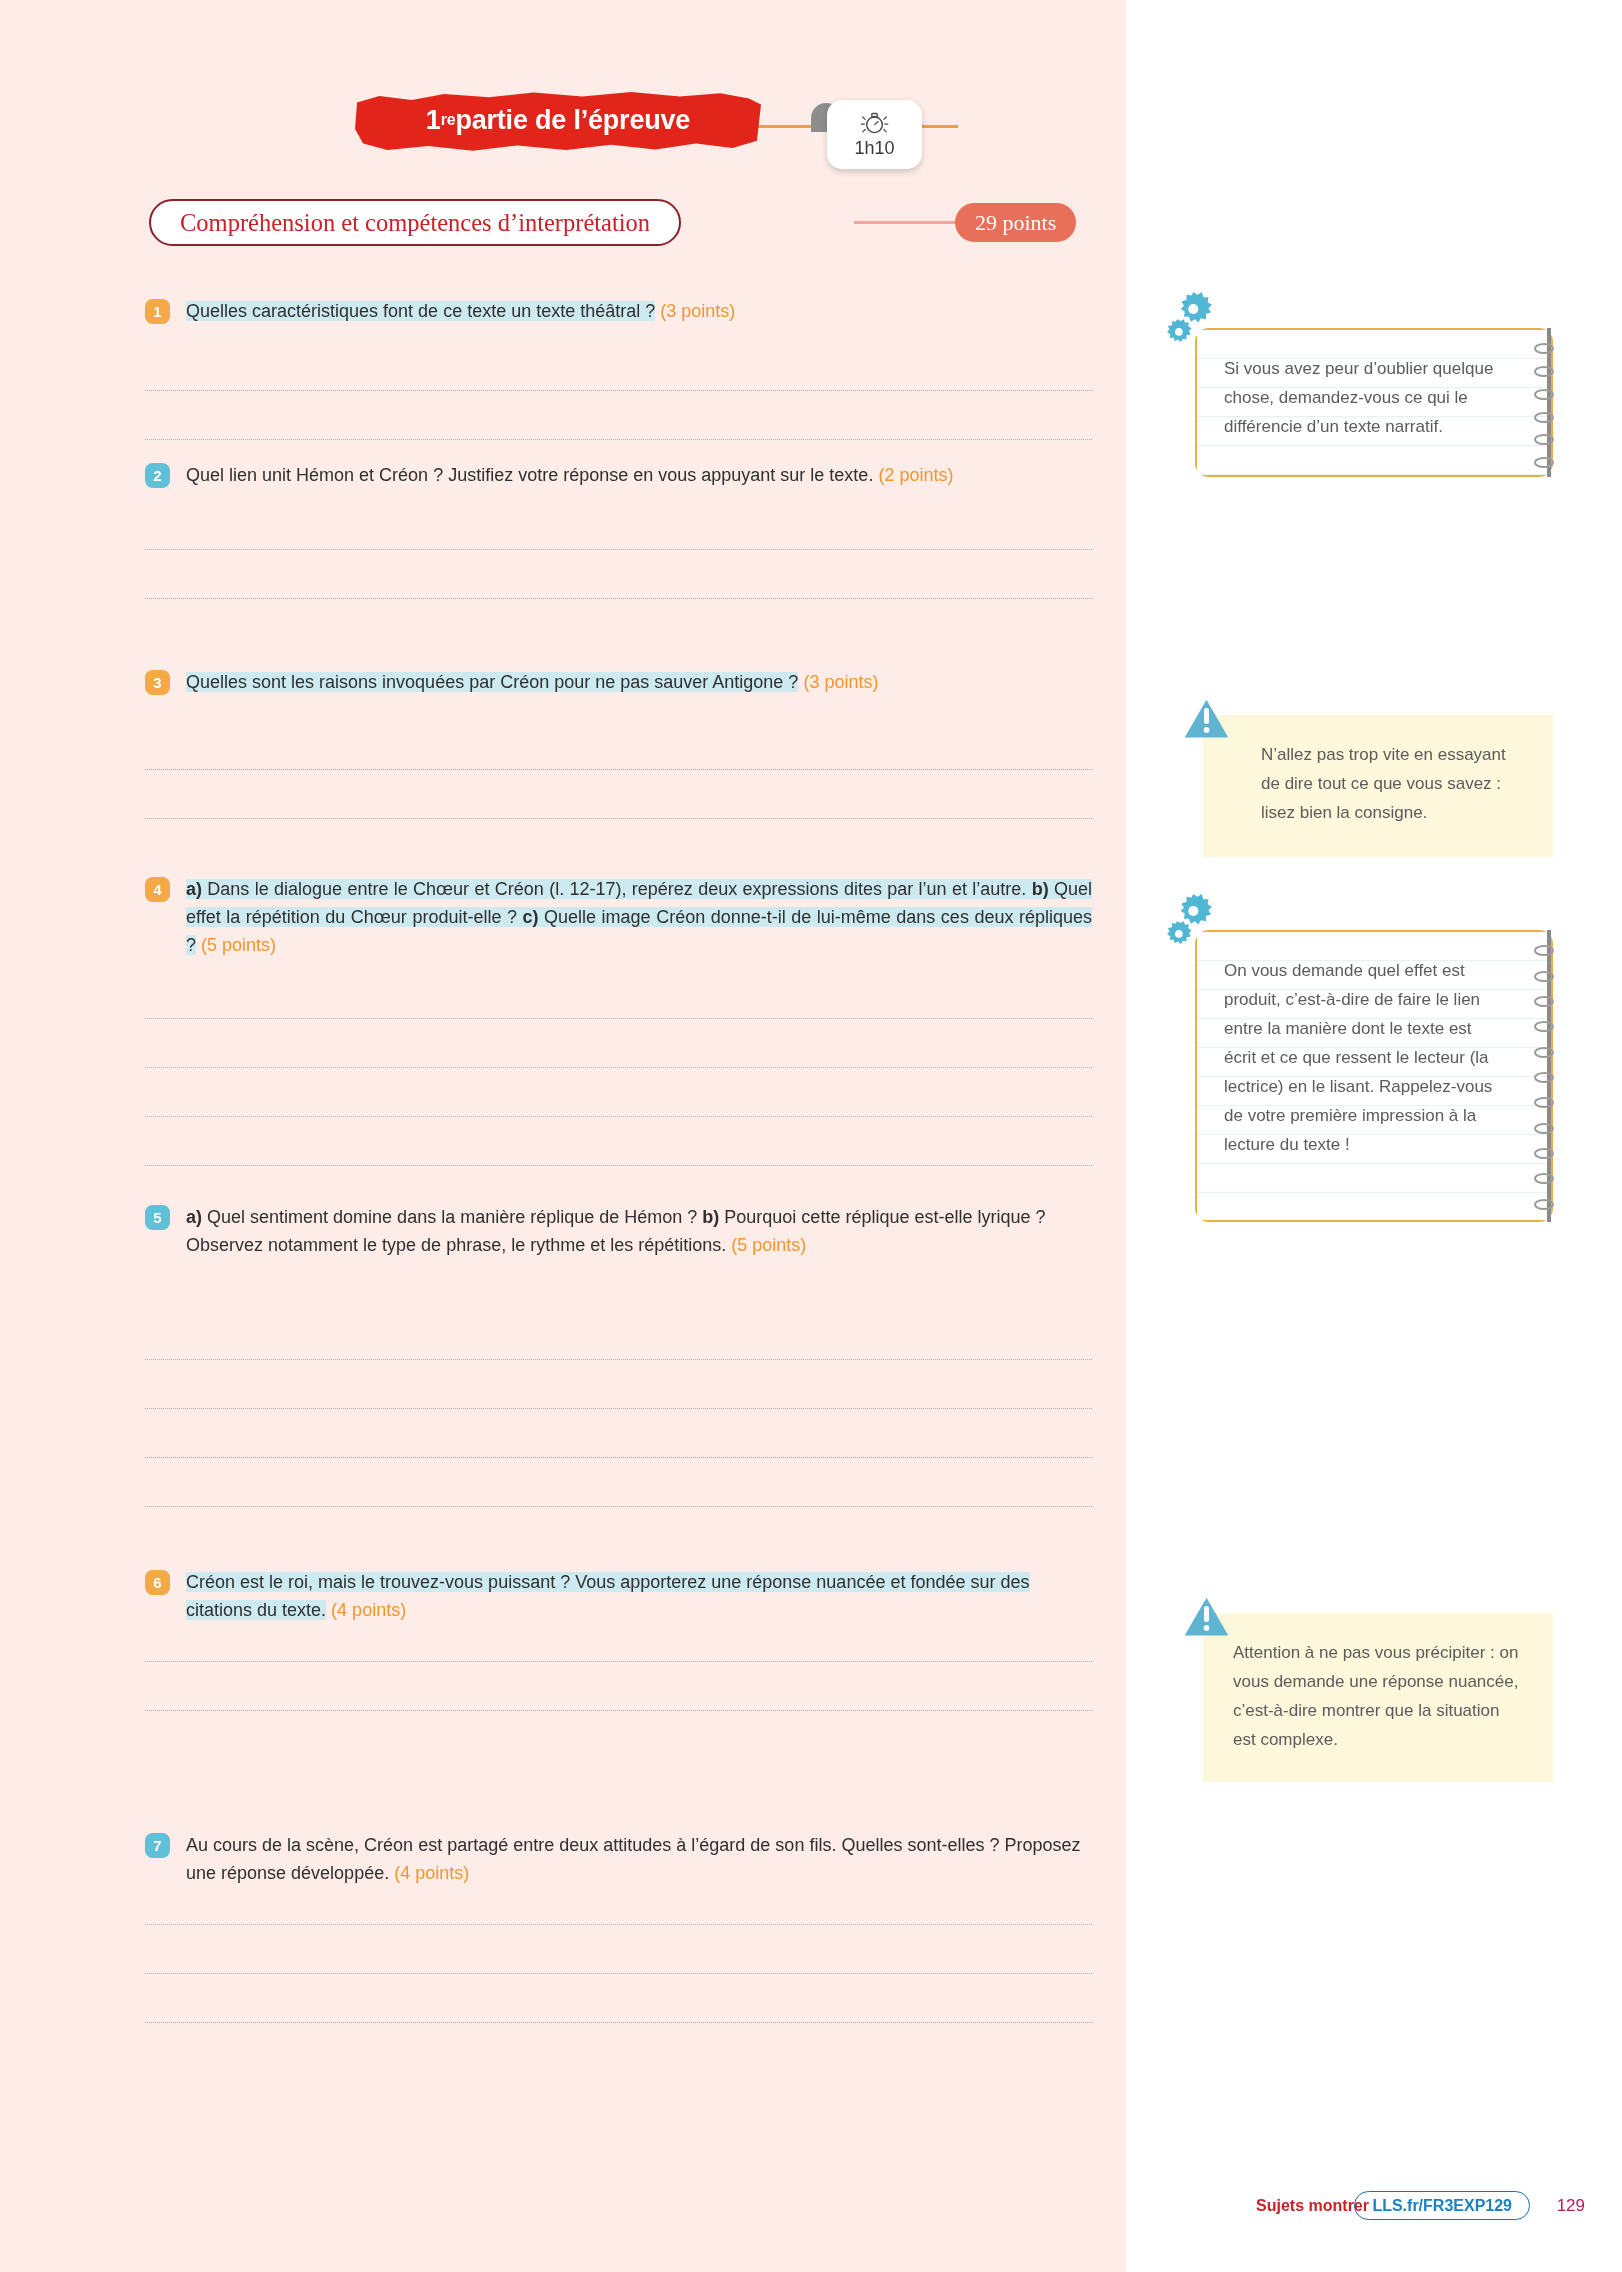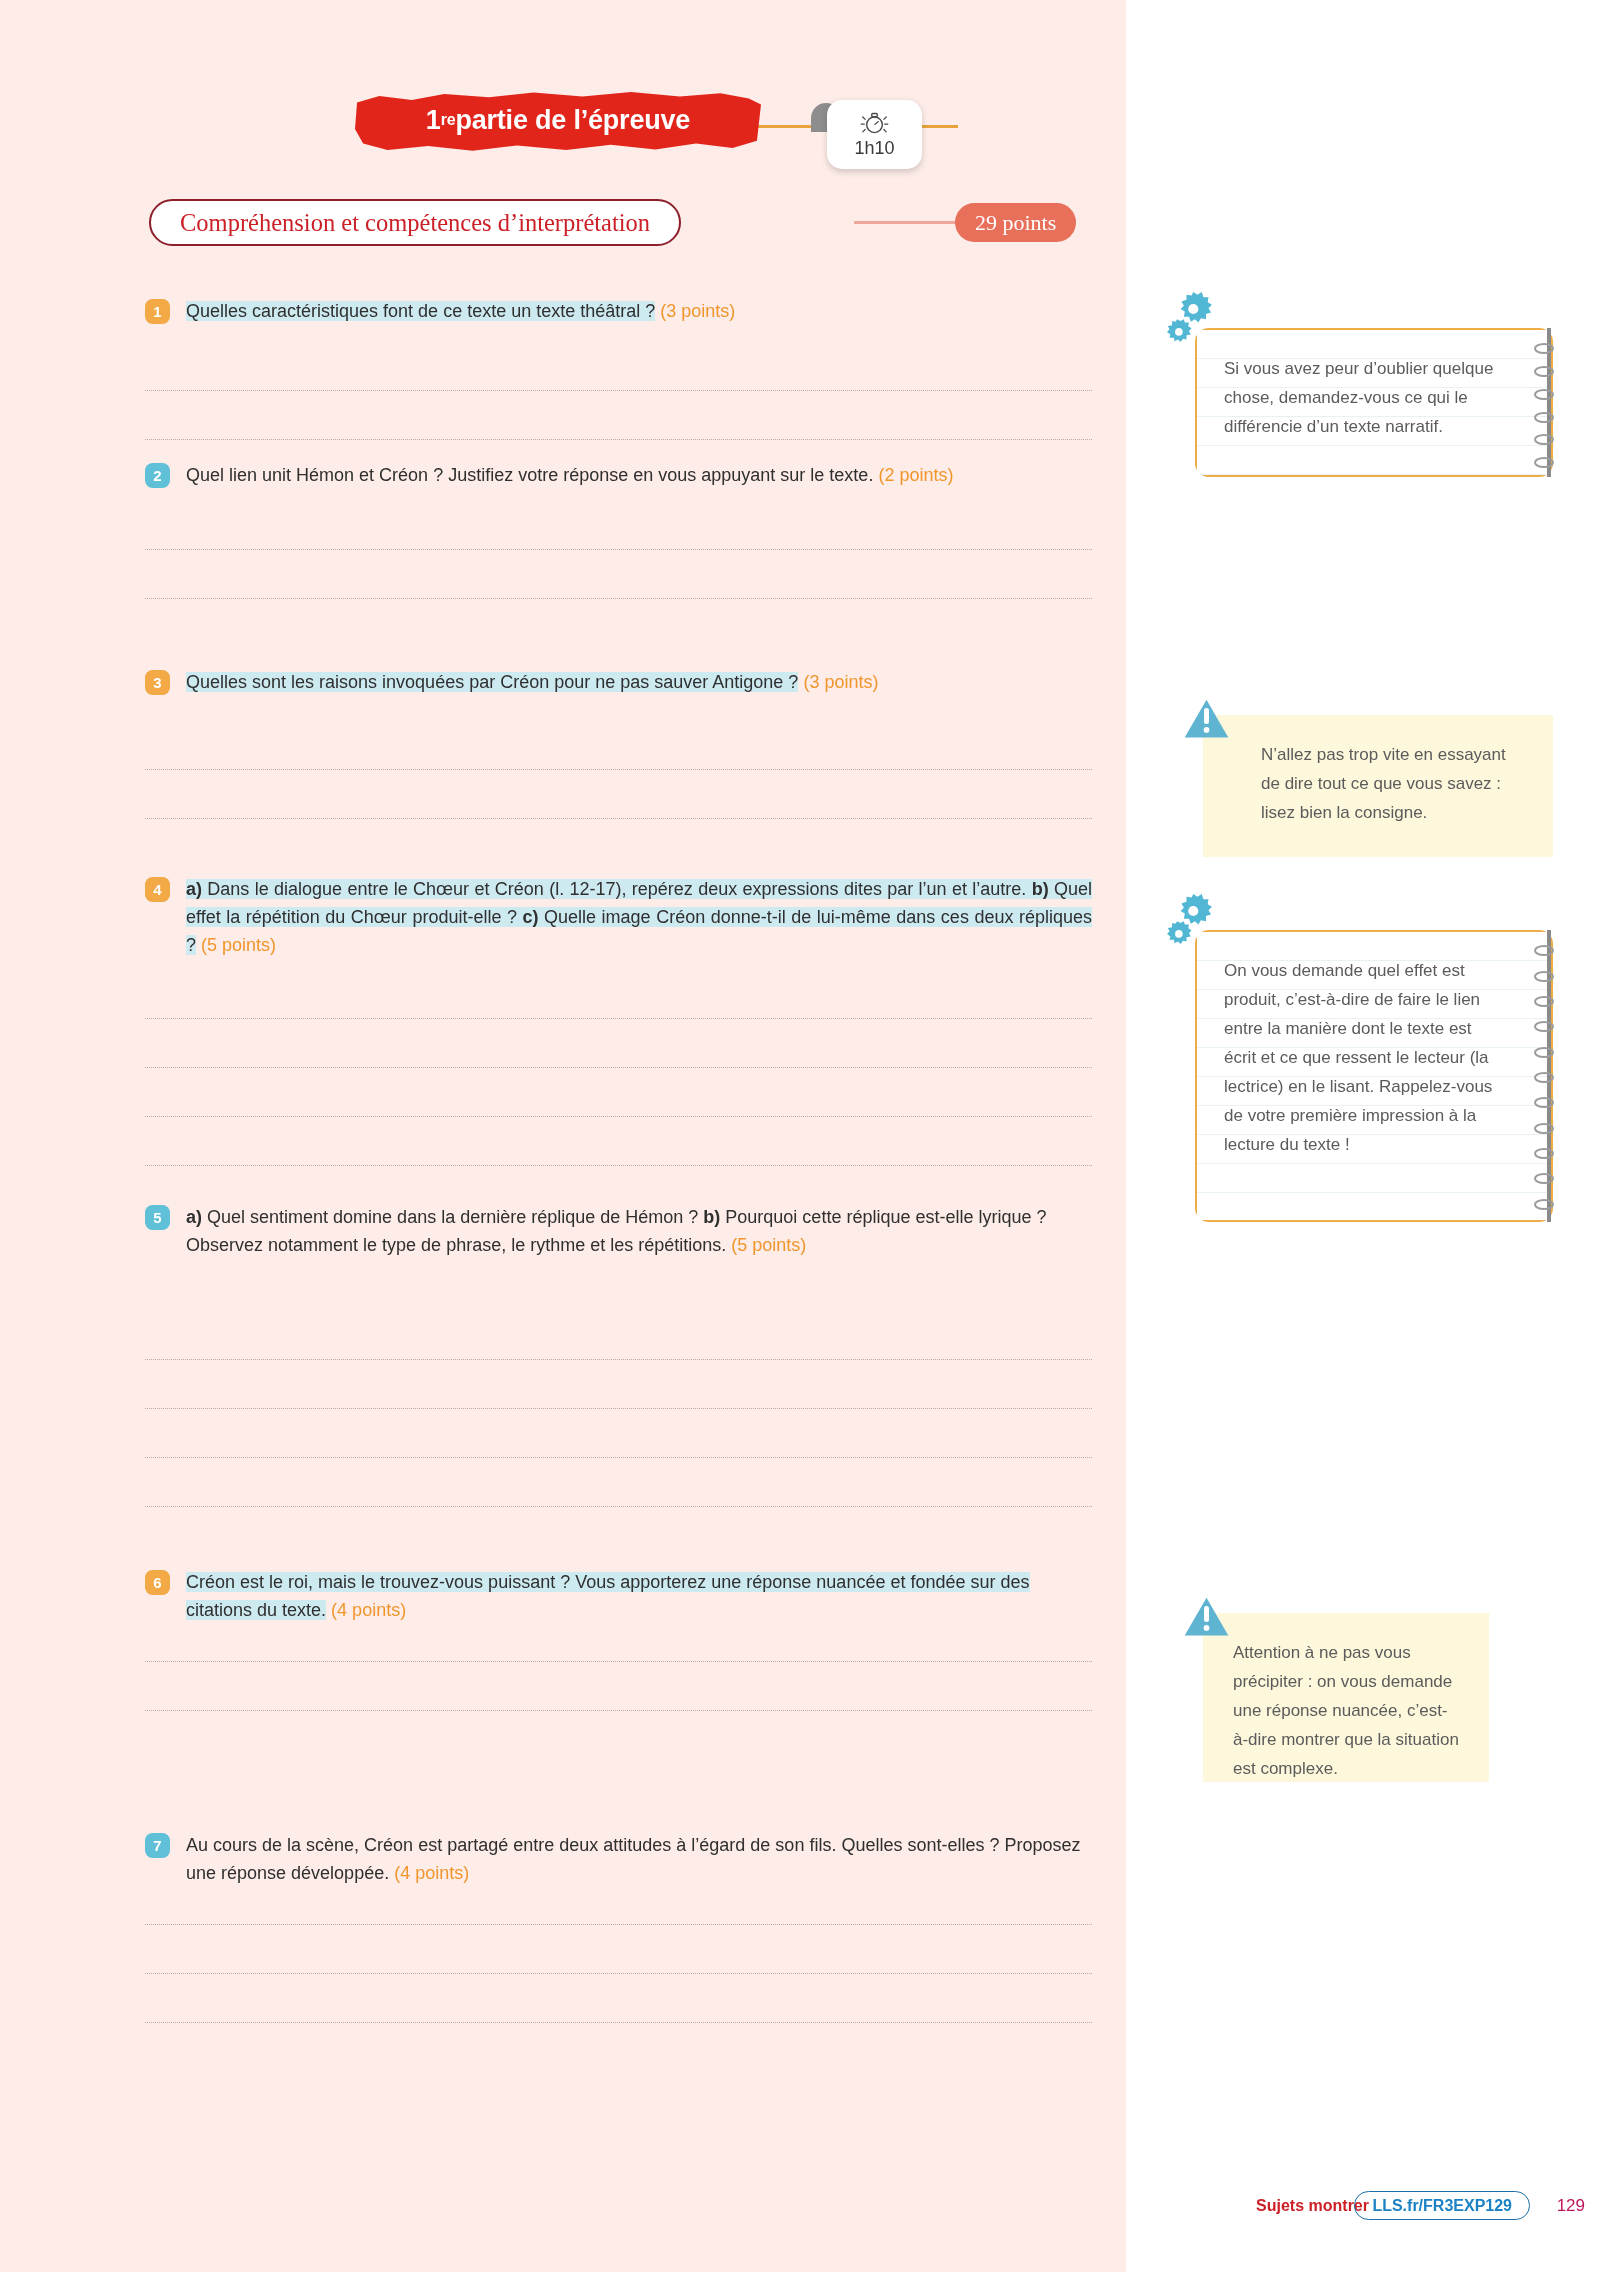--- a/index.html
+++ b/index.html
@@ -344,21 +344,21 @@
       <div class="q-block" style="top: 875px;">
         <div class="q-badge orange">4</div>
         <div class="q-text justify"><span class="hl"><b>a)</b><span> Dans le dialogue entre le Chœur et Créon (l. 12-17), repérez deux expressions dites par l’un et l’autre. </span><b>b)</b><span> Quel effet la répétition du Chœur produit-elle ? </span><b>c)</b><span> Quelle image Créon donne-t-il de lui-même dans ces deux répliques ?</span></span> <span class="pts">(5 points)</span></div>
       </div>
       <div class="ruleline" style="top: 1018px;"></div>
       <div class="ruleline" style="top: 1067px;"></div>
       <div class="ruleline" style="top: 1116px;"></div>
       <div class="ruleline" style="top: 1165px;"></div>
       <div class="q-block" style="top: 1203px;">
         <div class="q-badge blue">5</div>
-        <div class="q-text"><span><b>a)</b><span> Quel sentiment domine dans la dernière réplique de Hémon ? </span><b>b)</b><span> Pourquoi cette réplique est-elle lyrique ? Observez notamment le type de phrase, le rythme et les répétitions.</span></span> <span class="pts">(5 points)</span></div>
+        <div class="q-text"><span><b>a)</b><span> Quel sentiment domine dans la manière réplique de Hémon ? </span><b>b)</b><span> Pourquoi cette réplique est-elle lyrique ? Observez notamment le type de phrase, le rythme et les répétitions.</span></span> <span class="pts">(5 points)</span></div>
       </div>
       <div class="ruleline" style="top: 1359px;"></div>
       <div class="ruleline" style="top: 1408px;"></div>
       <div class="ruleline" style="top: 1457px;"></div>
       <div class="ruleline" style="top: 1506px;"></div>
       <div class="q-block" style="top: 1568px;">
         <div class="q-badge orange">6</div>
         <div class="q-text"><span class="hl">Créon est le roi, mais le trouvez-vous puissant ? Vous apporterez une réponse nuancée et fondée sur des citations du texte.</span> <span class="pts">(4 points)</span></div>
       </div>
       <div class="ruleline" style="top: 1661px;"></div>
@@ -427,21 +427,21 @@
     <g fill="#52b7d4">
       <path d="M32 6 l5 3 l5-3 l2 6 l6 0 l-1 6 l5 3 l-4 4 l3 5 l-6 2 l0 6 l-6-1 l-3 5 l-4-4 l-5 3 l-2-6 l-6 0 l1-6 l-5-3 l4-4 l-3-5 l6-2 l0-6 l6 1 z"></path>
       <circle cx="32" cy="26" r="6" fill="#fdfdfd"></circle>
     </g>
     <g fill="#52b7d4">
       <path d="M13 38 l4 2 l4-2 l1 4 l5 0 l-1 4 l4 3 l-3 3 l2 4 l-5 1 l0 5 l-4-1 l-3 4 l-3-3 l-4 2 l-1-4 l-5 0 l1-4 l-4-3 l3-3 l-2-4 l5-1 l0-5 l4 1 z"></path>
       <circle cx="15" cy="53" r="4.5" fill="#fdfdfd"></circle>
     </g>
   </svg>
 
-  <div class="warn-pad" style="left:1203px; top:1613px; width:286px; height:169px;">
+  <div class="warn-pad" style="left:1203px; top:1613px; width:350px; height:169px;">
     <div class="warn-body">Attention à ne pas vous précipiter : on vous demande une réponse nuancée, c’est-à-dire montrer que la situation est complexe.</div>
     <svg class="warn-icon" viewBox="0 0 56 50">
       <path d="M28 2 L54 47 L2 47 Z" fill="#5fb4d2"></path>
       <rect x="25" y="12" width="6" height="19" rx="3" fill="#ffffff"></rect>
       <circle cx="28" cy="38" r="3.4" fill="#ffffff"></circle>
     </svg>
   </div>
 
   <div class="footer-label">Sujets montrer</div>
   <div class="footer-code">LLS.fr/FR3EXP129</div>

